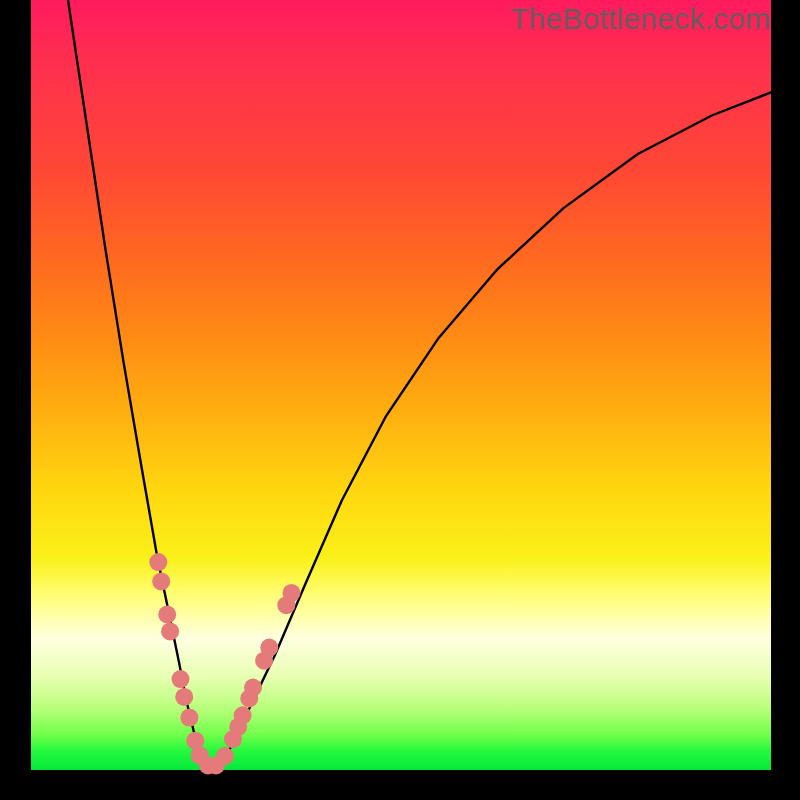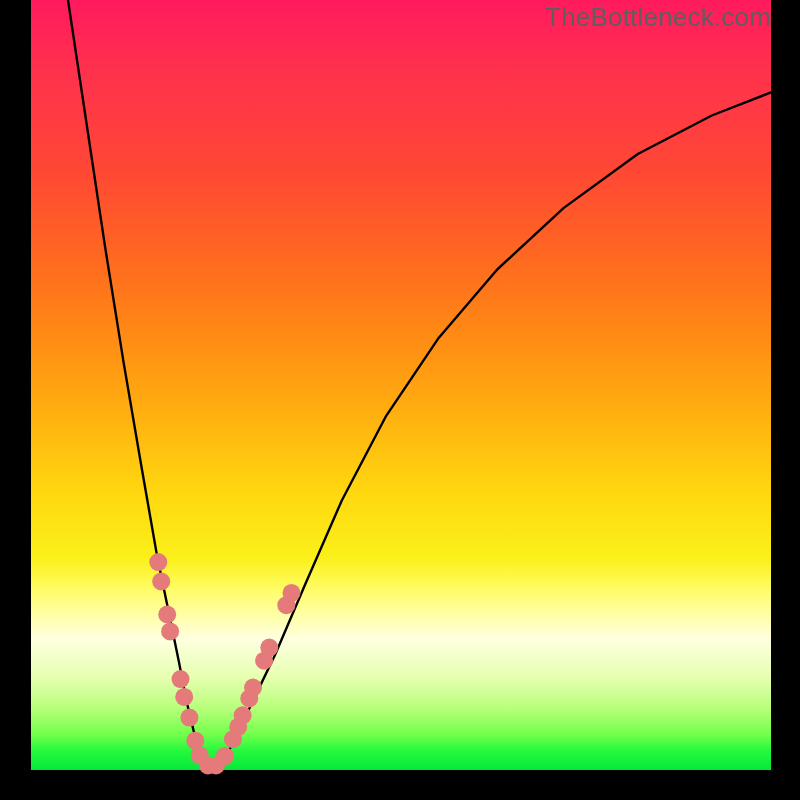--- a/index.html
+++ b/index.html
@@ -51,21 +51,21 @@
     top: 0;
     width: 740px;
     height: 770px;
     overflow: visible;
   }
   .watermark {
     position: absolute;
     right: 0px;
     top: 2px;
     font-family: Arial, Helvetica, sans-serif;
-    font-size: 26px;
+    font-size: 30px;
     font-weight: 400;
     color: #5f5f5f;
     letter-spacing: 0.2px;
     user-select: none;
   }
 </style>
 </head>
 <body>
 
 <div class="frame">

